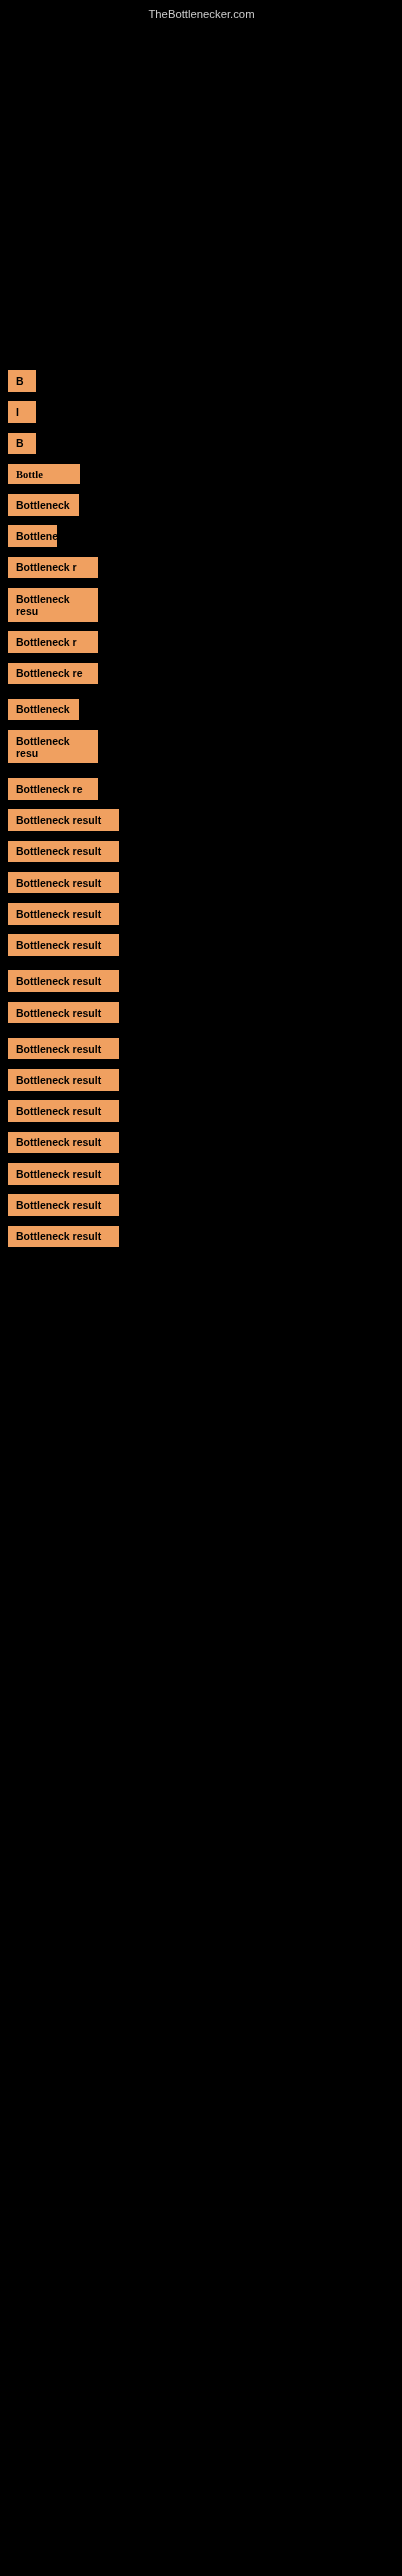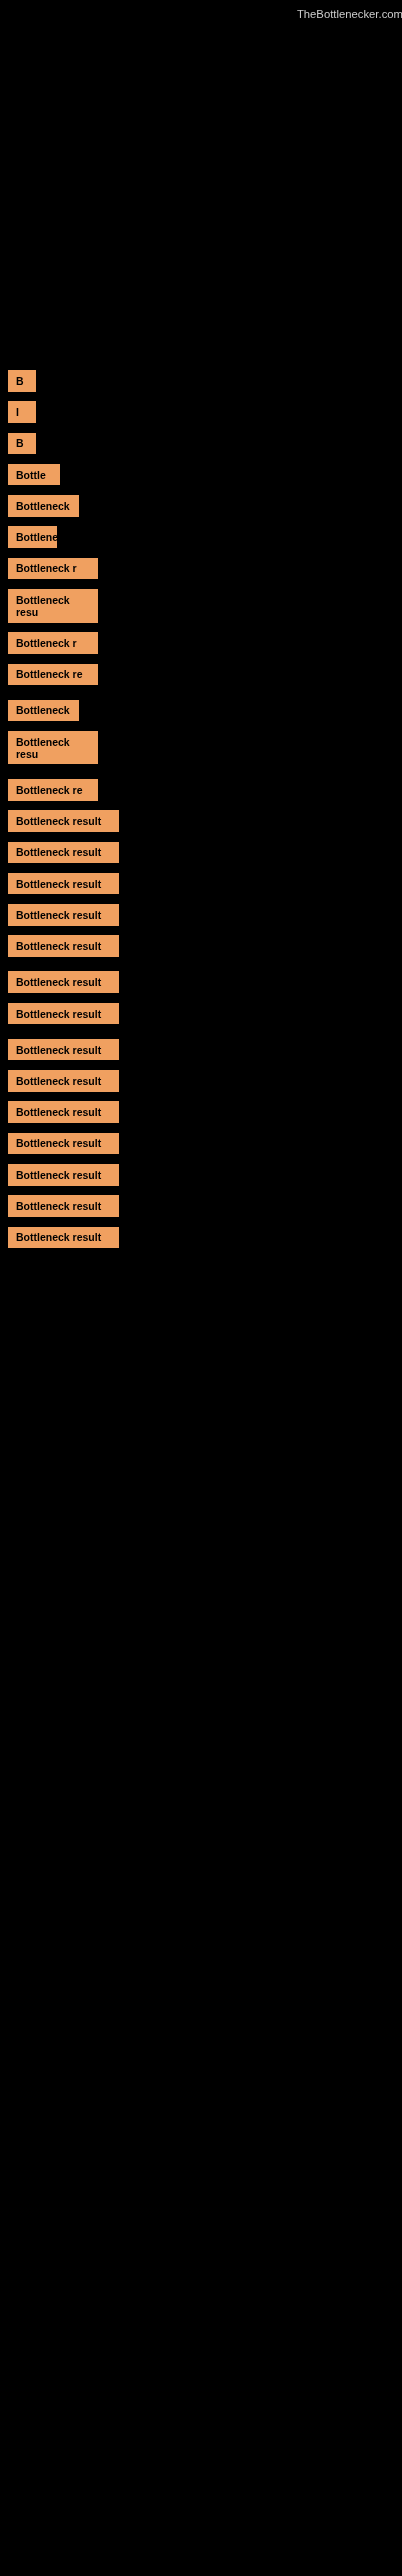--- a/index.html
+++ b/index.html
@@ -4,21 +4,21 @@
   <style>
     * { margin: 0; padding: 0; box-sizing: border-box; }
     body {
       background-color: #000;
       width: 403px;
       min-height: 2576px;
       font-family: Arial, sans-serif;
       position: relative;
     }
     .site-title {
-      text-align: right;
+      text-align: center;
       color: #ccc;
       font-size: 11.3px;
       padding: 8px 0 4px 0;
     }
     .main-container {
       padding: 0 8px;
     }
     .black-section {
       background: #000;
       height: 338px;
@@ -45,21 +45,21 @@
   <span>TheBottlenecker.com</span>
 </div>
 
 <div class="main-container">
   <div class="black-section"></div>
 
   <div class="results-section" id="results-container">
   <div class="result-item" style="width: 28px; margin-bottom: 9.7px;">B</div>
       <div class="result-item" style="width: 28px; margin-bottom: 9.7px;">I</div>
       <div class="result-item" style="width: 28px; margin-bottom: 9.7px;">B</div>
-      <div class="result-item" style="width: 52px; margin-bottom: 9.7px;">Bottle</div>
+      <div class="result-item" style="width: 72px; margin-bottom: 9.7px; font-family: Liberation Serif, serif;">Bottle</div>
       <div class="result-item" style="width: 71px; margin-bottom: 9.7px;">Bottleneck</div>
       <div class="result-item" style="width: 49px; margin-bottom: 9.7px;">Bottlene</div>
       <div class="result-item" style="width: 90px; margin-bottom: 9.7px;">Bottleneck r</div>
       <div class="result-item" style="width: 90px; margin-bottom: 9.7px;">Bottleneck resu</div>
       <div class="result-item" style="width: 90px; margin-bottom: 9.7px;">Bottleneck r</div>
       <div class="result-item" style="width: 90px; margin-bottom: 9.7px;">Bottleneck re</div>
       <div style="height: 4.8px;"></div>
       <div class="result-item" style="width: 71px; margin-bottom: 9.7px;">Bottleneck</div>
       <div class="result-item" style="width: 90px; margin-bottom: 9.7px;">Bottleneck resu</div>
       <div style="height: 4.8px;"></div>

